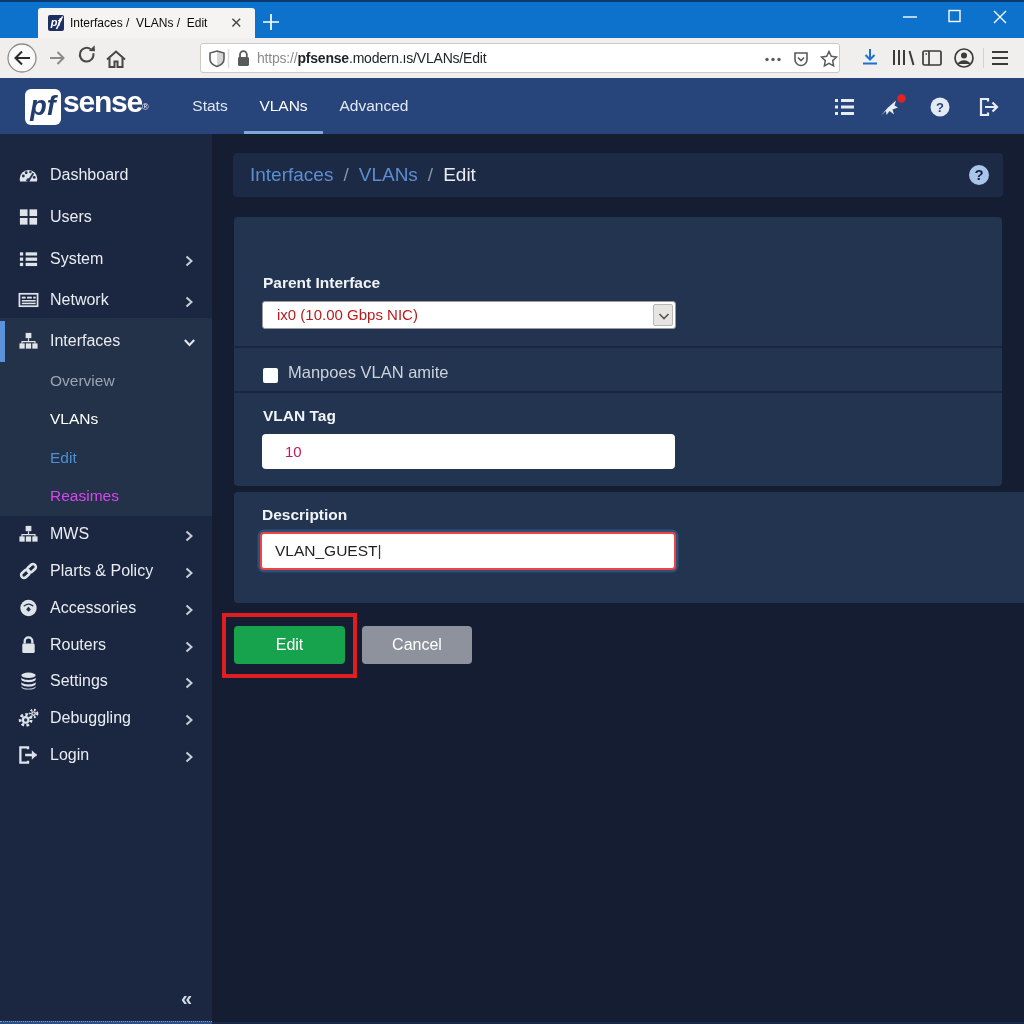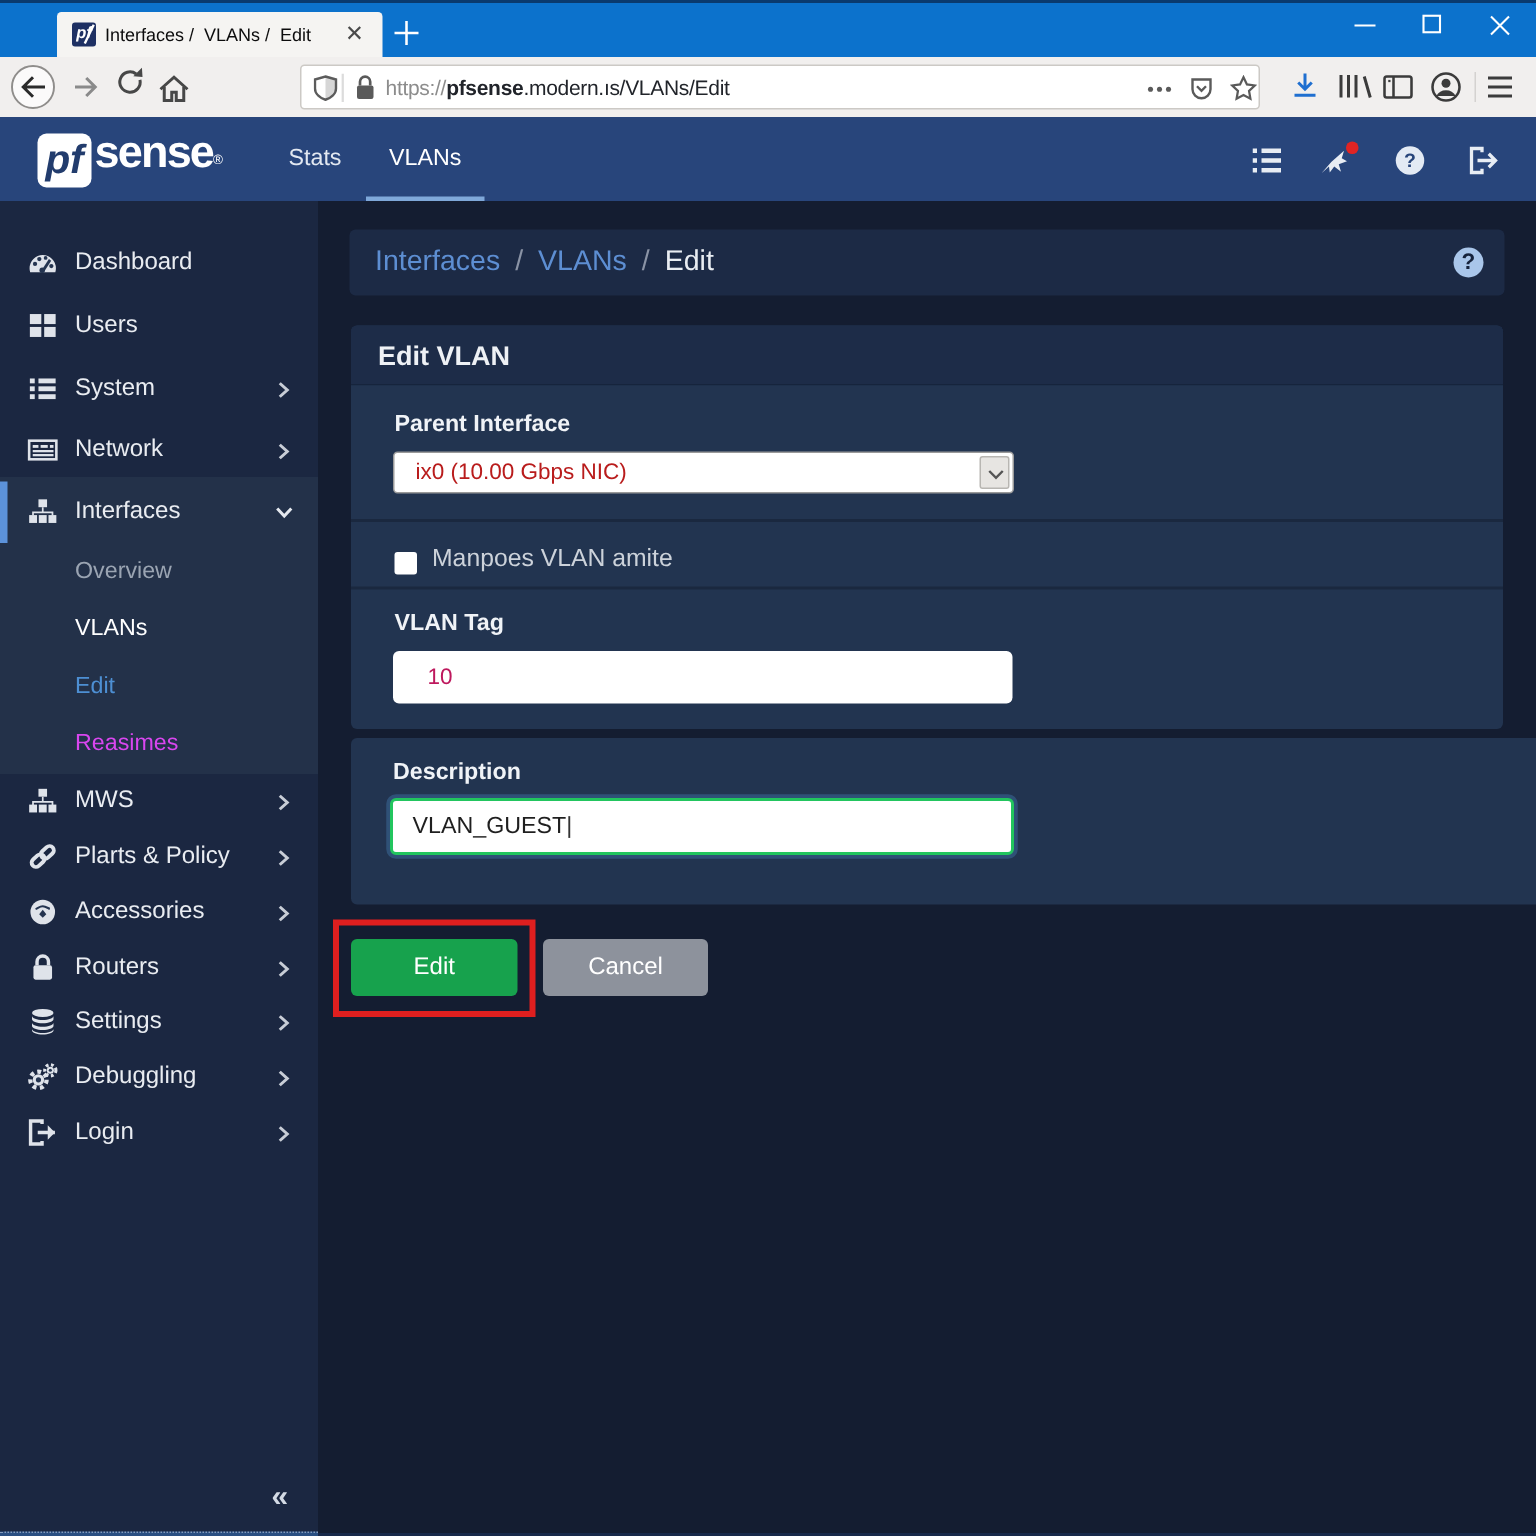--- a/index.html
+++ b/index.html
@@ -53,21 +53,21 @@
   #p1-header { left:0; top:0; width:768px; height:40px; background:#1d2c48; border-radius:4px 4px 0 0; border-bottom:1px solid #16243c; color:#eef1f5; font-weight:bold; font-size:18px; line-height:40px; }
   .flabel { font-weight:bold; font-size:15.5px; color:#f0f3f7; }
   .divider { left:0; width:768px; height:2px; background:#1a283f; }
   #sel { left:28px; top:84px; width:414px; height:28px; background:#fff; border:1px solid #9a9a9a; border-radius:3px; }
   #selbtn { position:absolute; right:2px; top:2px; width:20px; height:22px; background:#e7e5e2; border:1px solid #b8b6b2; border-radius:2px; }
   #seltext { position:absolute; left:14px; top:0; line-height:26px; font-size:15px; color:#b91c1c; }
   #cb { left:29px; top:151px; width:15px; height:15px; background:#fff; border-radius:2px; }
   #cbtext { left:54px; top:146px; font-size:16.5px; color:#ccd2da; }
   #inp1 { left:28px; top:217px; width:413px; height:35px; background:#fff; border-radius:4px; font-size:15px; color:#be185d; line-height:35px; }
   #panel2 { left:22px; top:358px; width:804px; height:111px; background:#223450; border-radius:4px; }
-  #inp2 { left:26px; top:40px; width:416px; height:38px; background:#fff; border:2px solid #22c55e; box-shadow:0 0 0 2.5px rgba(58,106,152,0.55); border-radius:4px; font-size:15.5px; color:#1f1f1f; line-height:34px; }
+  #inp2 { left:26px; top:40px; width:416px; height:38px; background:#fff; border:2px solid #ef4444; box-shadow:0 0 0 2.5px rgba(58,106,152,0.55); border-radius:4px; font-size:15.5px; color:#1f1f1f; line-height:34px; }
   #redbox { left:10px; top:479px; width:135px; height:65px; border:4px solid #df1f1f; }
   #btn-save { left:22px; top:492px; width:111px; height:38px; background:#17a24d; border-radius:4px; color:#fff; font-size:16px; text-align:center; line-height:38px; }
   #btn-cancel { left:150px; top:492px; width:110px; height:38px; background:#8d929c; border-radius:4px; color:#fff; font-size:16px; text-align:center; line-height:38px; }
 </style>
 </head>
 <body>
 
 <div id="titlebar" class="abs">
   <div id="topstrip" class="abs"></div>
   <div id="tab" class="abs">
@@ -131,20 +131,21 @@
     <path d="M99.5 18a7.5 7.5 0 0 1 13 0" fill="#3b3b3b"></path>
     <path d="M134 6h16M134 12h16M134 18h16" stroke="#3b3b3b" stroke-width="2"></path>
   </svg>
 </div>
 
 <div id="psheader" class="abs">
   <div id="logobox" class="abs">pf</div>
   <div id="logotext" class="abs">sense<span id="logoreg">®</span></div>
   <div class="navitem abs" style="left:186px;width:48px;">Stats</div>
   <div class="navitem abs" style="left:244px;width:79px;color:#fff;">VLANs</div>
+  <div class="navitem abs" style="left:333px;width:82px;">Advanced</div>
   <div id="nav-underline" class="abs"></div>
   <svg class="abs" style="left:835px;top:16px" width="170" height="26" viewBox="0 0 170 26">
     <g fill="#e8edf4" stroke="none">
       <rect x="0" y="5" width="3" height="3"></rect>
         <rect x="6" y="5" width="13" height="3"></rect>
       <rect x="0" y="11.5" width="3" height="3"></rect>
         <rect x="6" y="11.5" width="13" height="3"></rect>
       <rect x="0" y="18" width="3" height="3"></rect>
         <rect x="6" y="18" width="13" height="3"></rect>
     </g>
@@ -331,21 +332,20 @@
     </div>
   <div id="collapse" class="abs">«</div>
   <div id="sb-bottom" class="abs"></div>
 </div>
 
 <div id="main" class="abs">
   <div id="breadcrumb" class="abs"><span style="margin-left:17px" class="lk">Interfaces</span><span class="sep">/</span><span class="lk">VLANs</span><span class="sep">/</span><span class="cur">Edit</span>
     <div id="bc-help">?</div>
   </div>
   <div id="panel1" class="abs">
-    <div id="p1-header" class="abs"><span style="margin-left:18px">Edit VLAN</span></div>
     <div class="flabel abs" style="left:29px;top:57px;">Parent Interface</div>
     <div id="sel" class="abs">
       <div id="seltext">ix0 (10.00 Gbps NIC)</div>
       <div id="selbtn"><svg width="20" height="22" viewBox="0 0 20 22">
             <path d="M5.5 9l4.5 4.5L14.5 9" fill="none" stroke="#555" stroke-width="1.6"></path>
           </svg></div>
     </div>
     <div class="divider abs" style="top:129px;"></div>
     <div id="cb" class="abs"></div>
     <div id="cbtext" class="abs">Manpoes VLAN amite</div>

